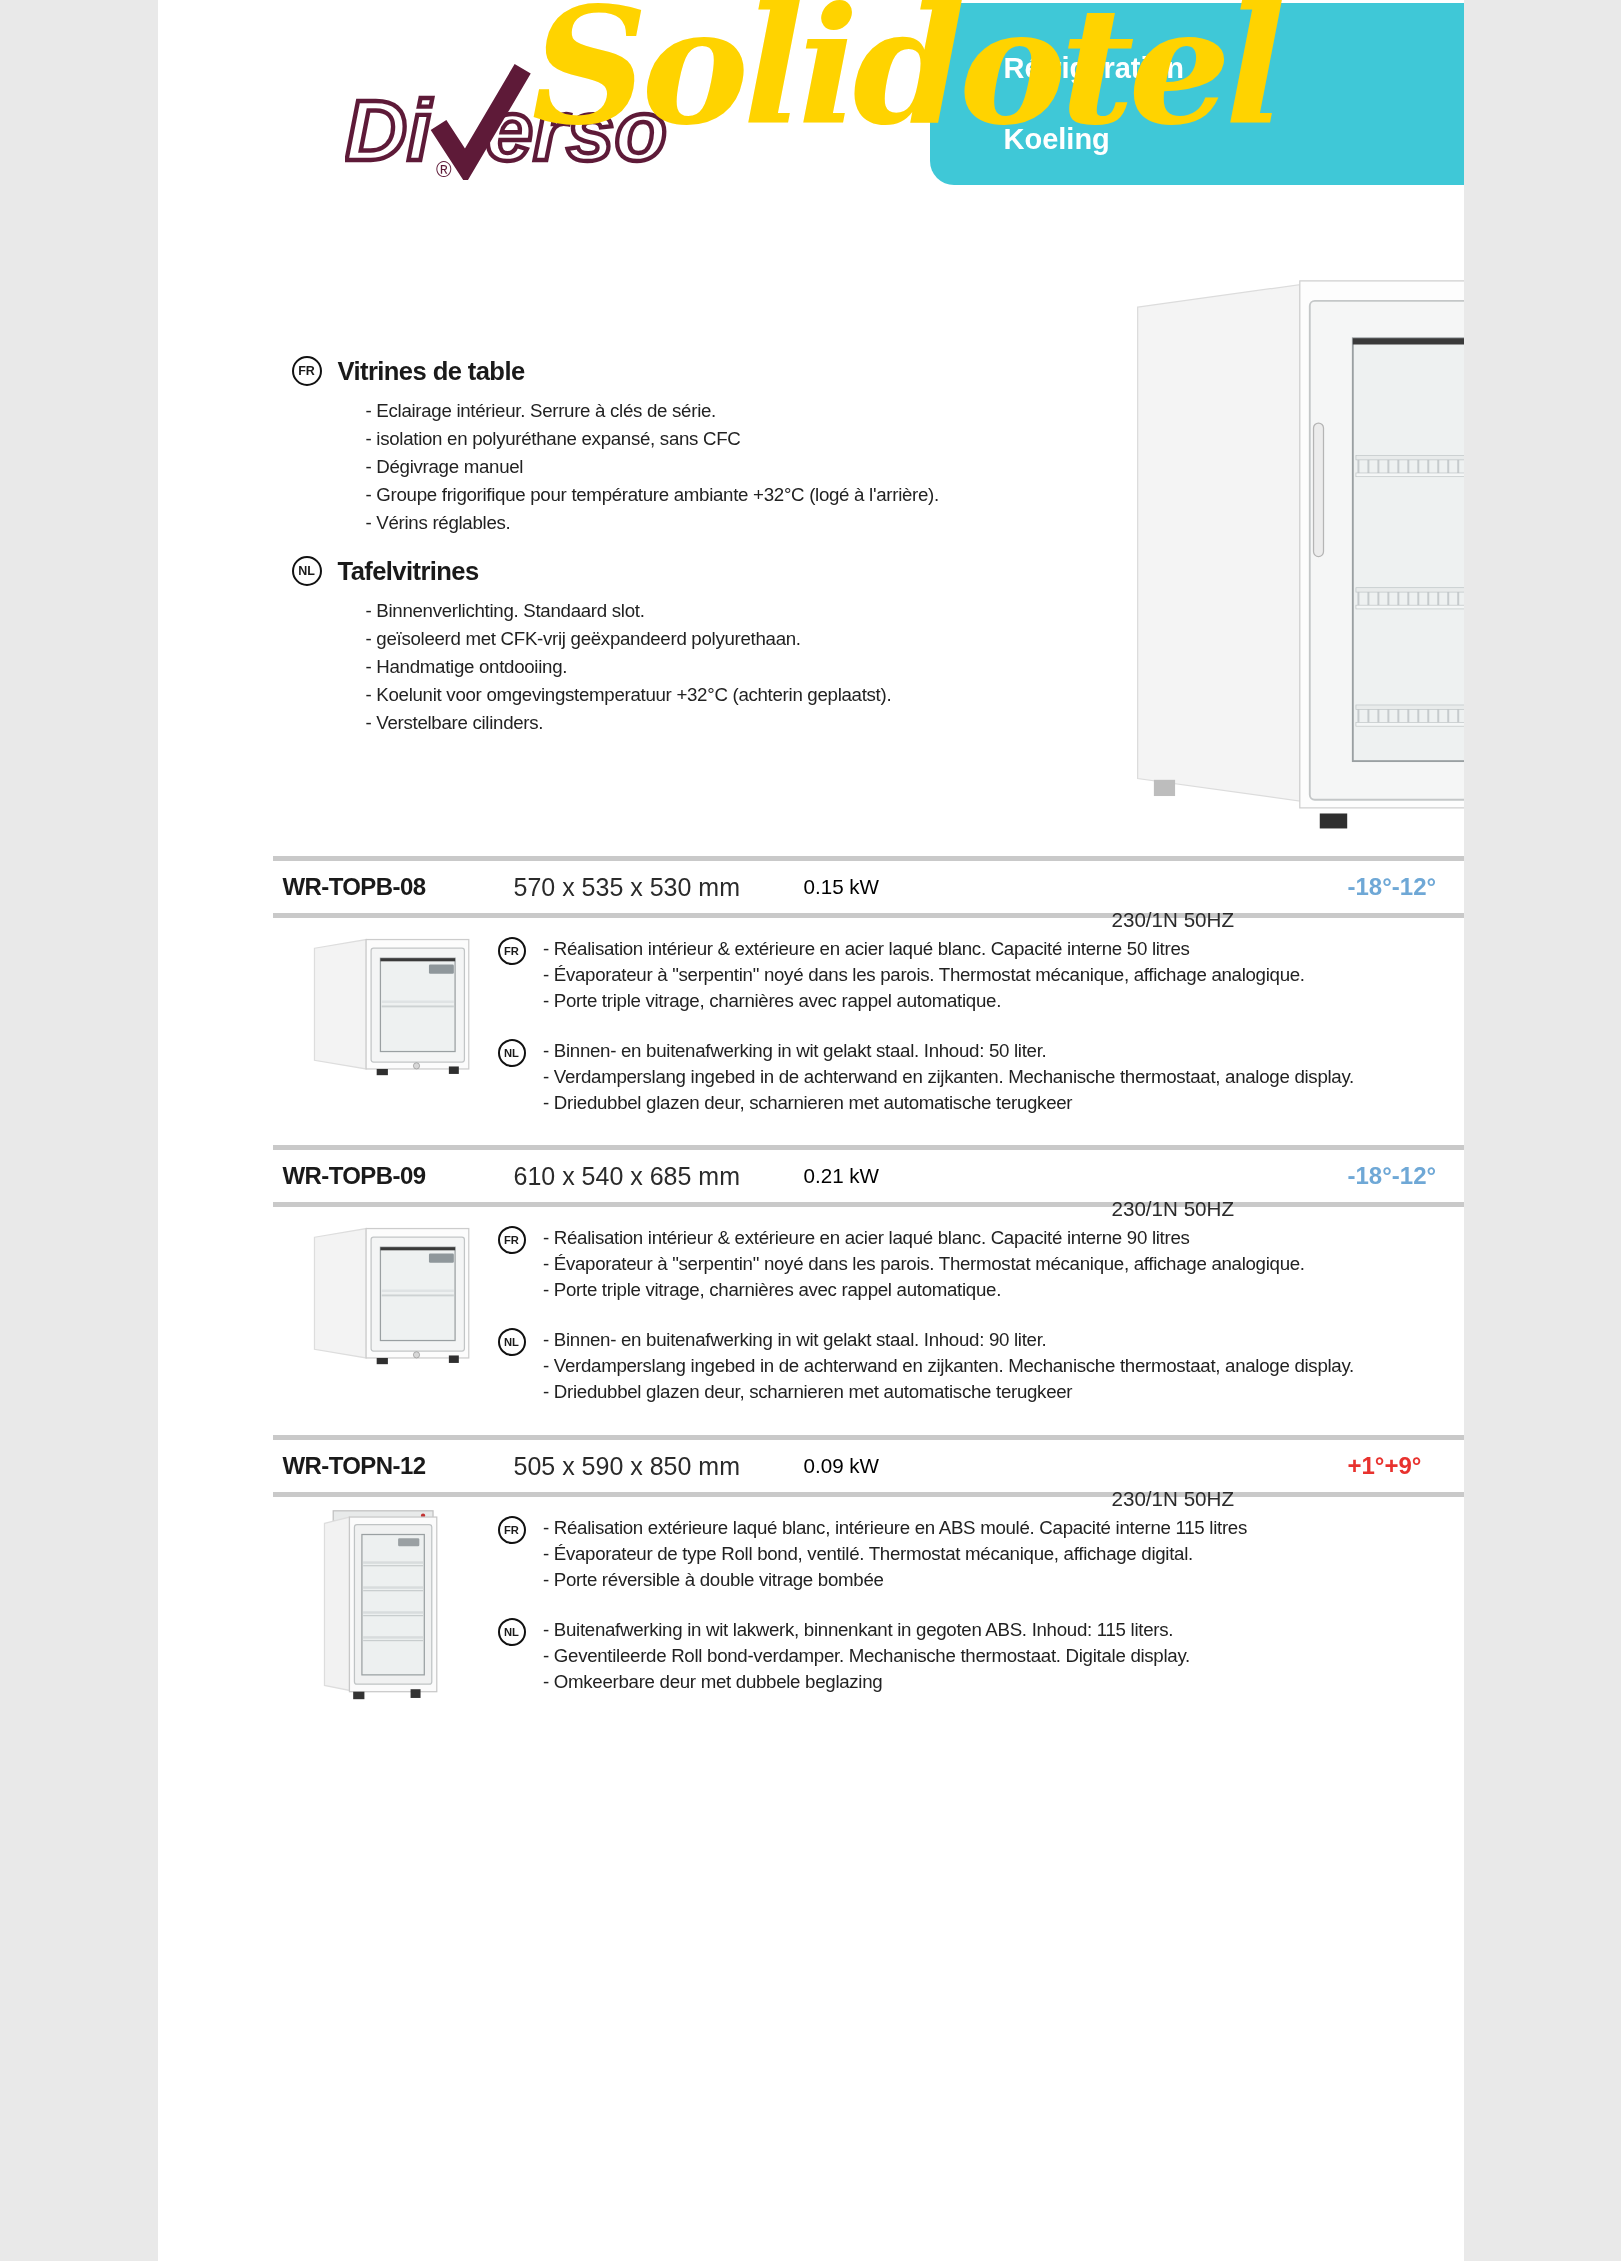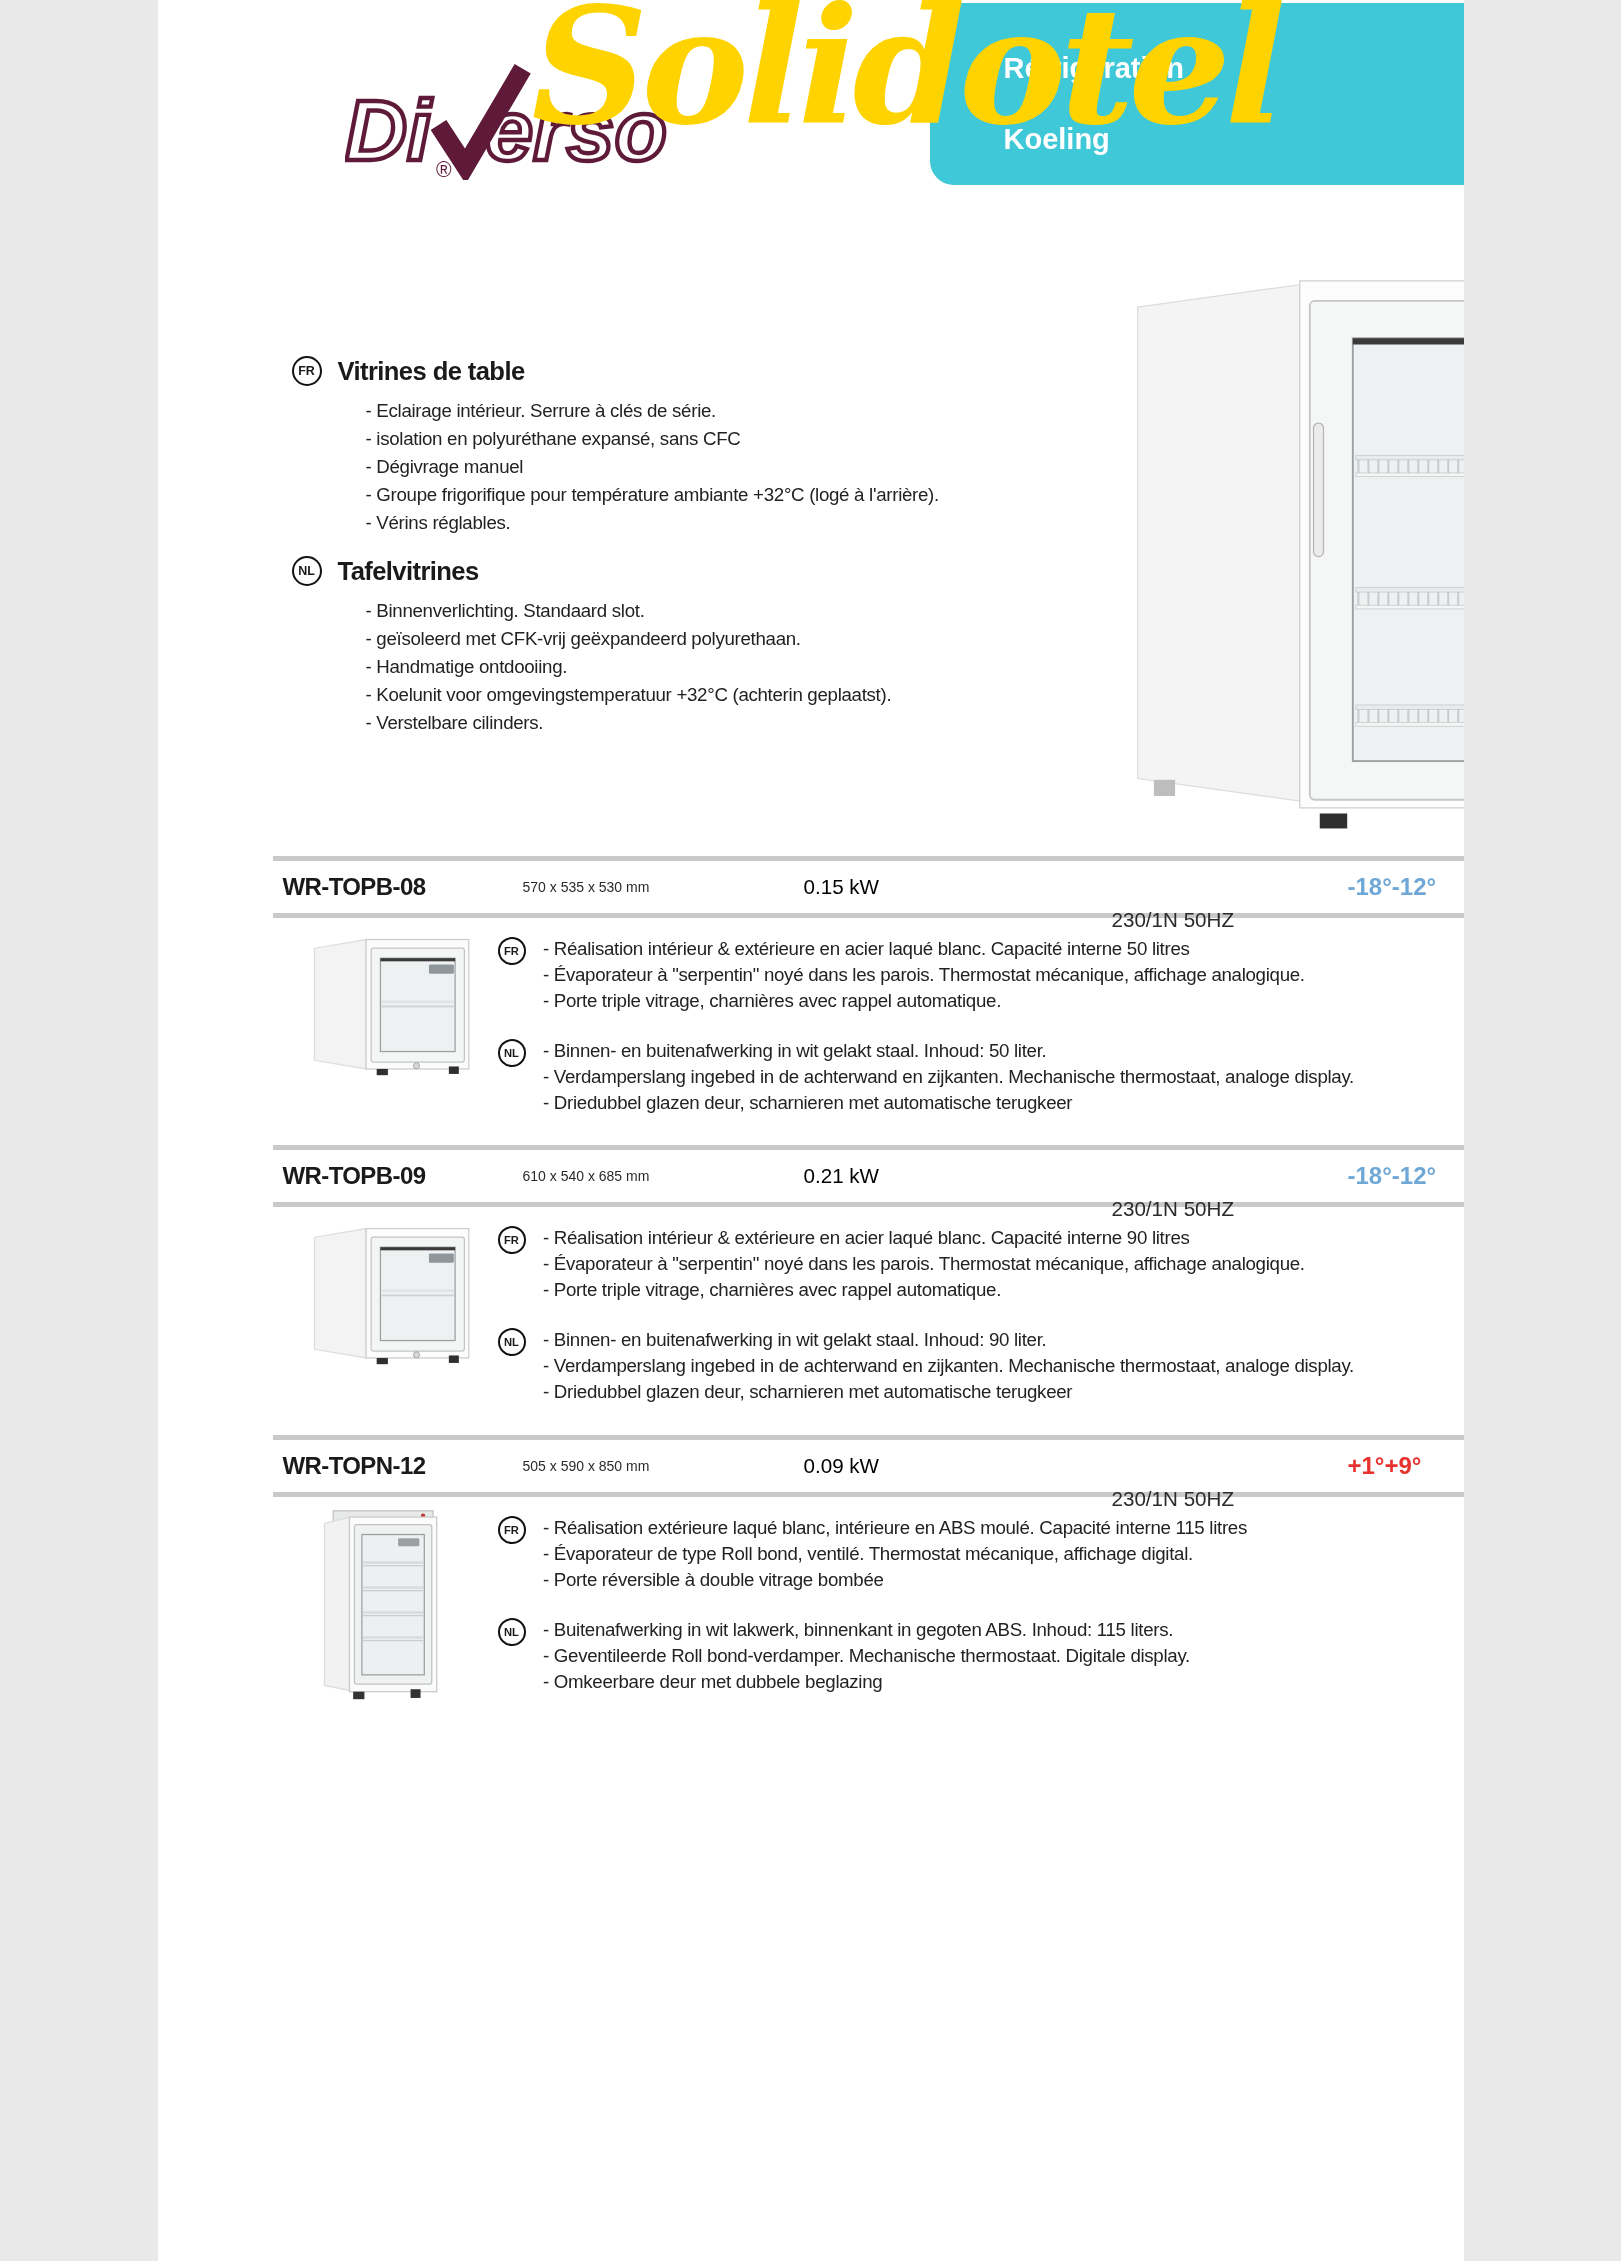--- a/index.html
+++ b/index.html
@@ -34,21 +34,21 @@
   
   .photo-main{position:absolute;left:936px;top:262px;z-index:0;}
 
   
   .product{position:absolute;left:115px;width:1394px;}
   .p0{top:856px;} .p1{top:1145px;} .p2{top:1435px;}
   .header-row{position:relative;height:52px;border-top:5px solid #c9c9c9;border-bottom:5px solid #c9c9c9;
               background:#fff;}
   .hcell{position:absolute;top:50%;transform:translateY(-50%);white-space:nowrap;}
   .model{left:10px;font-size:24px;font-weight:bold;letter-spacing:-0.6px;}
-  .dims{left:250px;font-size:14px;color:#2b2b2b;}
+  .dims{left:241px;font-size:25px;color:#2b2b2b;}
   .power{left:531px;font-size:20.6px;color:#000000;}
   .voltage{left:839px;font-size:20.6px;color:#2b2b2b;margin-top:33px;}
   .temp{left:1075px;font-size:24px;font-weight:bold;}
   .temp-cold{color:#6fa8d6;}
   .temp-warm{color:#e8322e;}
   .price-block{position:absolute;left:1200px;top:-5px;bottom:-10px;width:187px;background:#a16207;
                color:#fff;display:flex;align-items:center;justify-content:flex-end;padding-right:17px;z-index:2;flex-direction:column;}
   .price-main{font-size:39px;font-weight:bold;letter-spacing:-1.2px;}
   .price-sup{font-size:18px;font-weight:bold;position:relative;top:-12.5px;margin-left:3.1px;}
 

